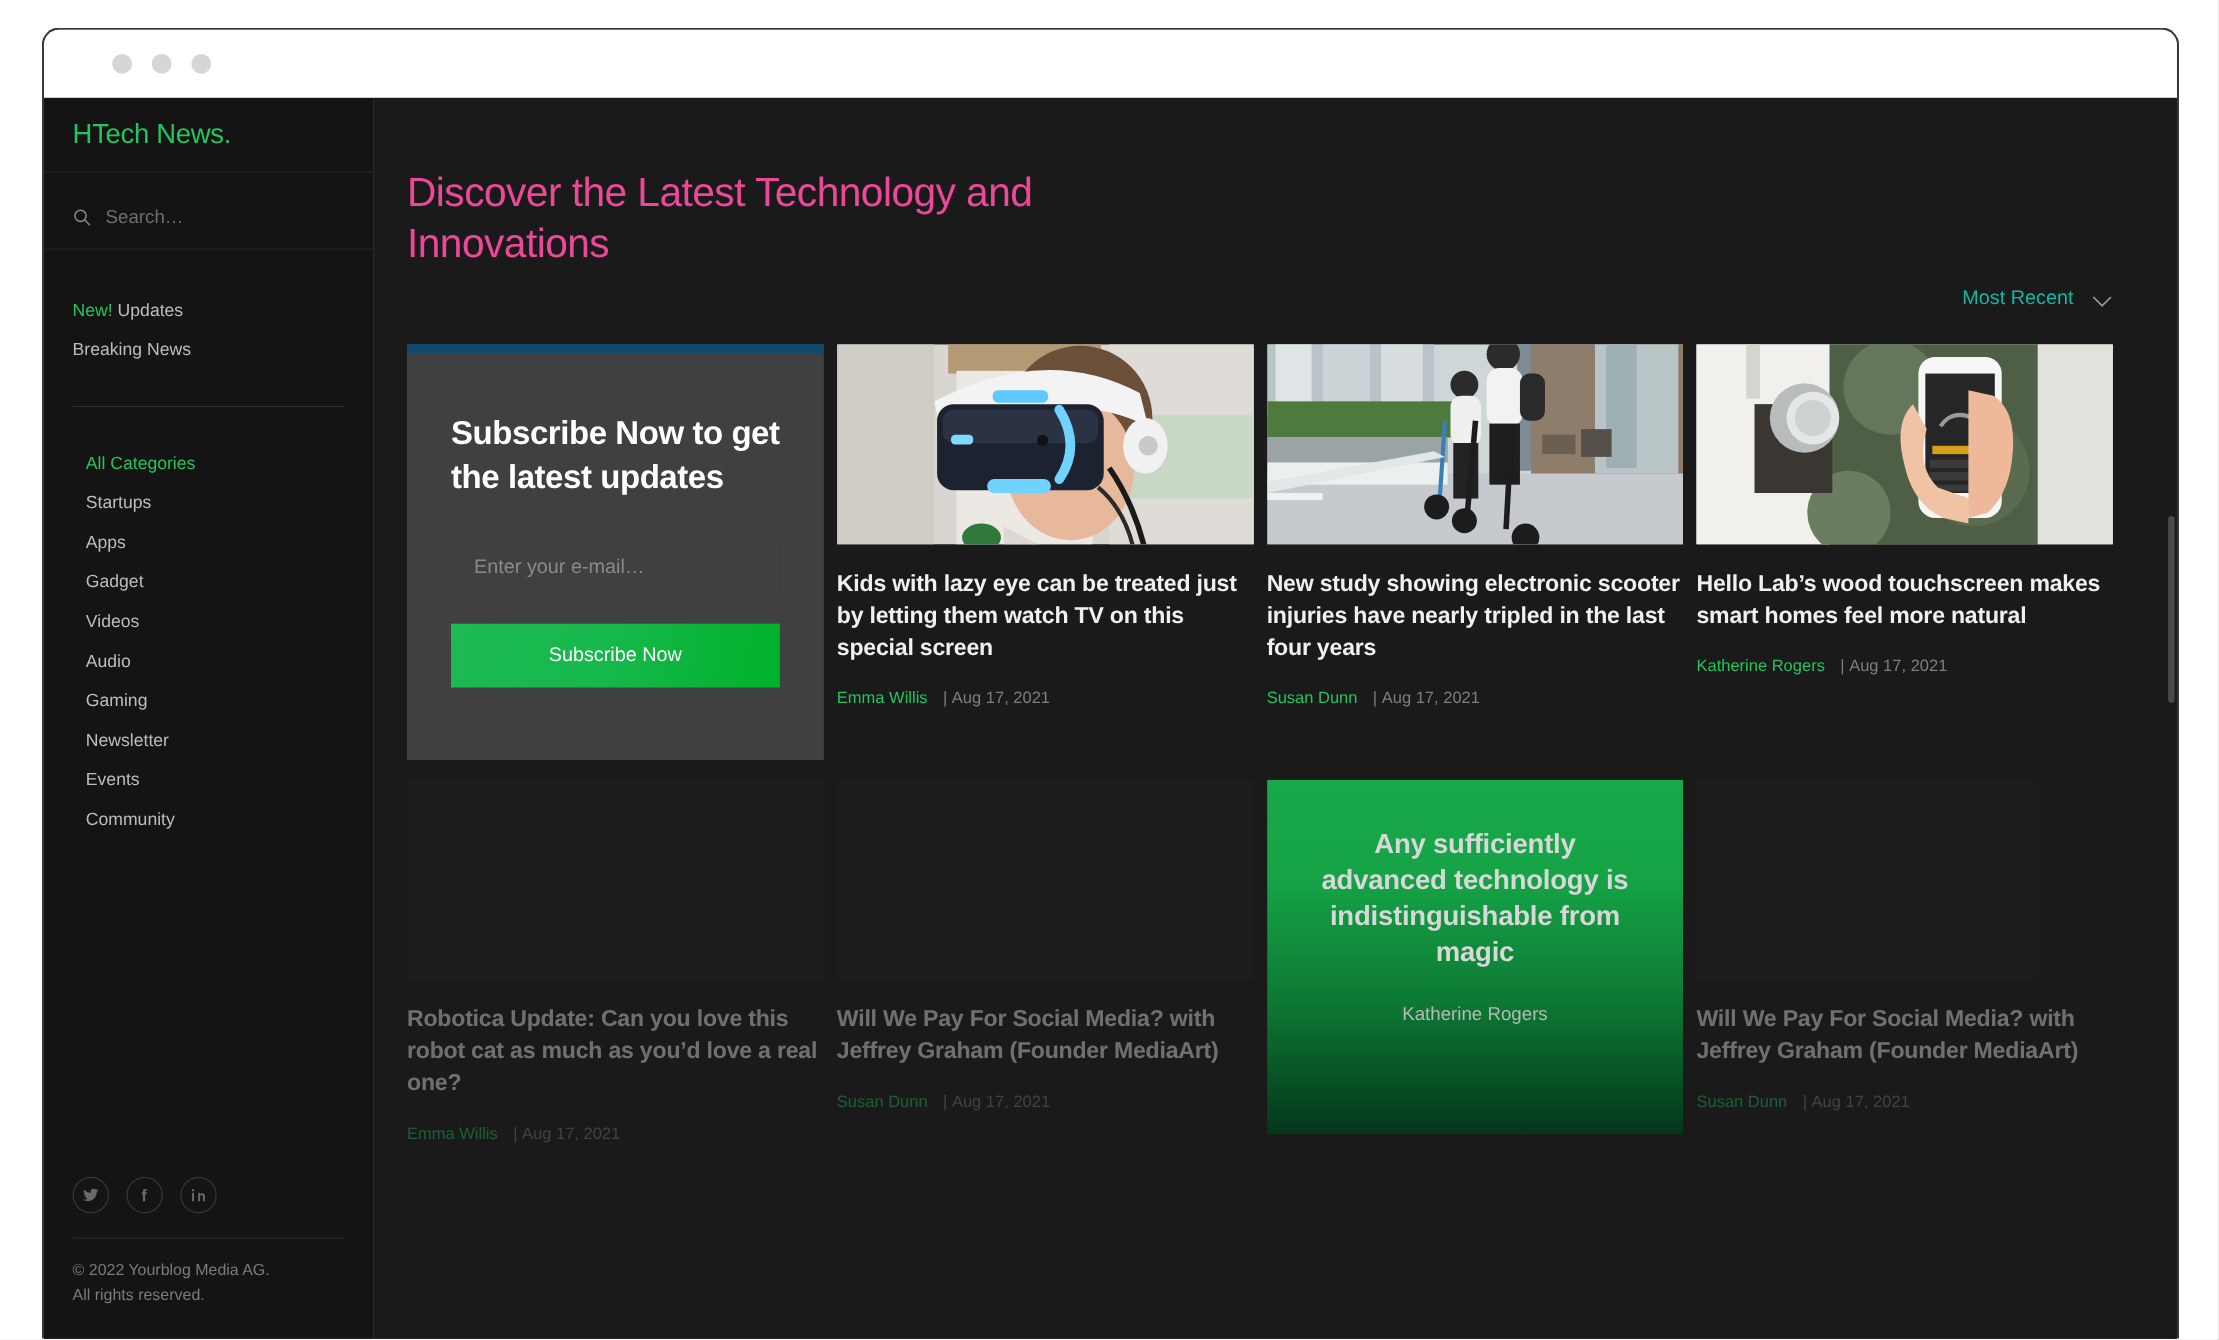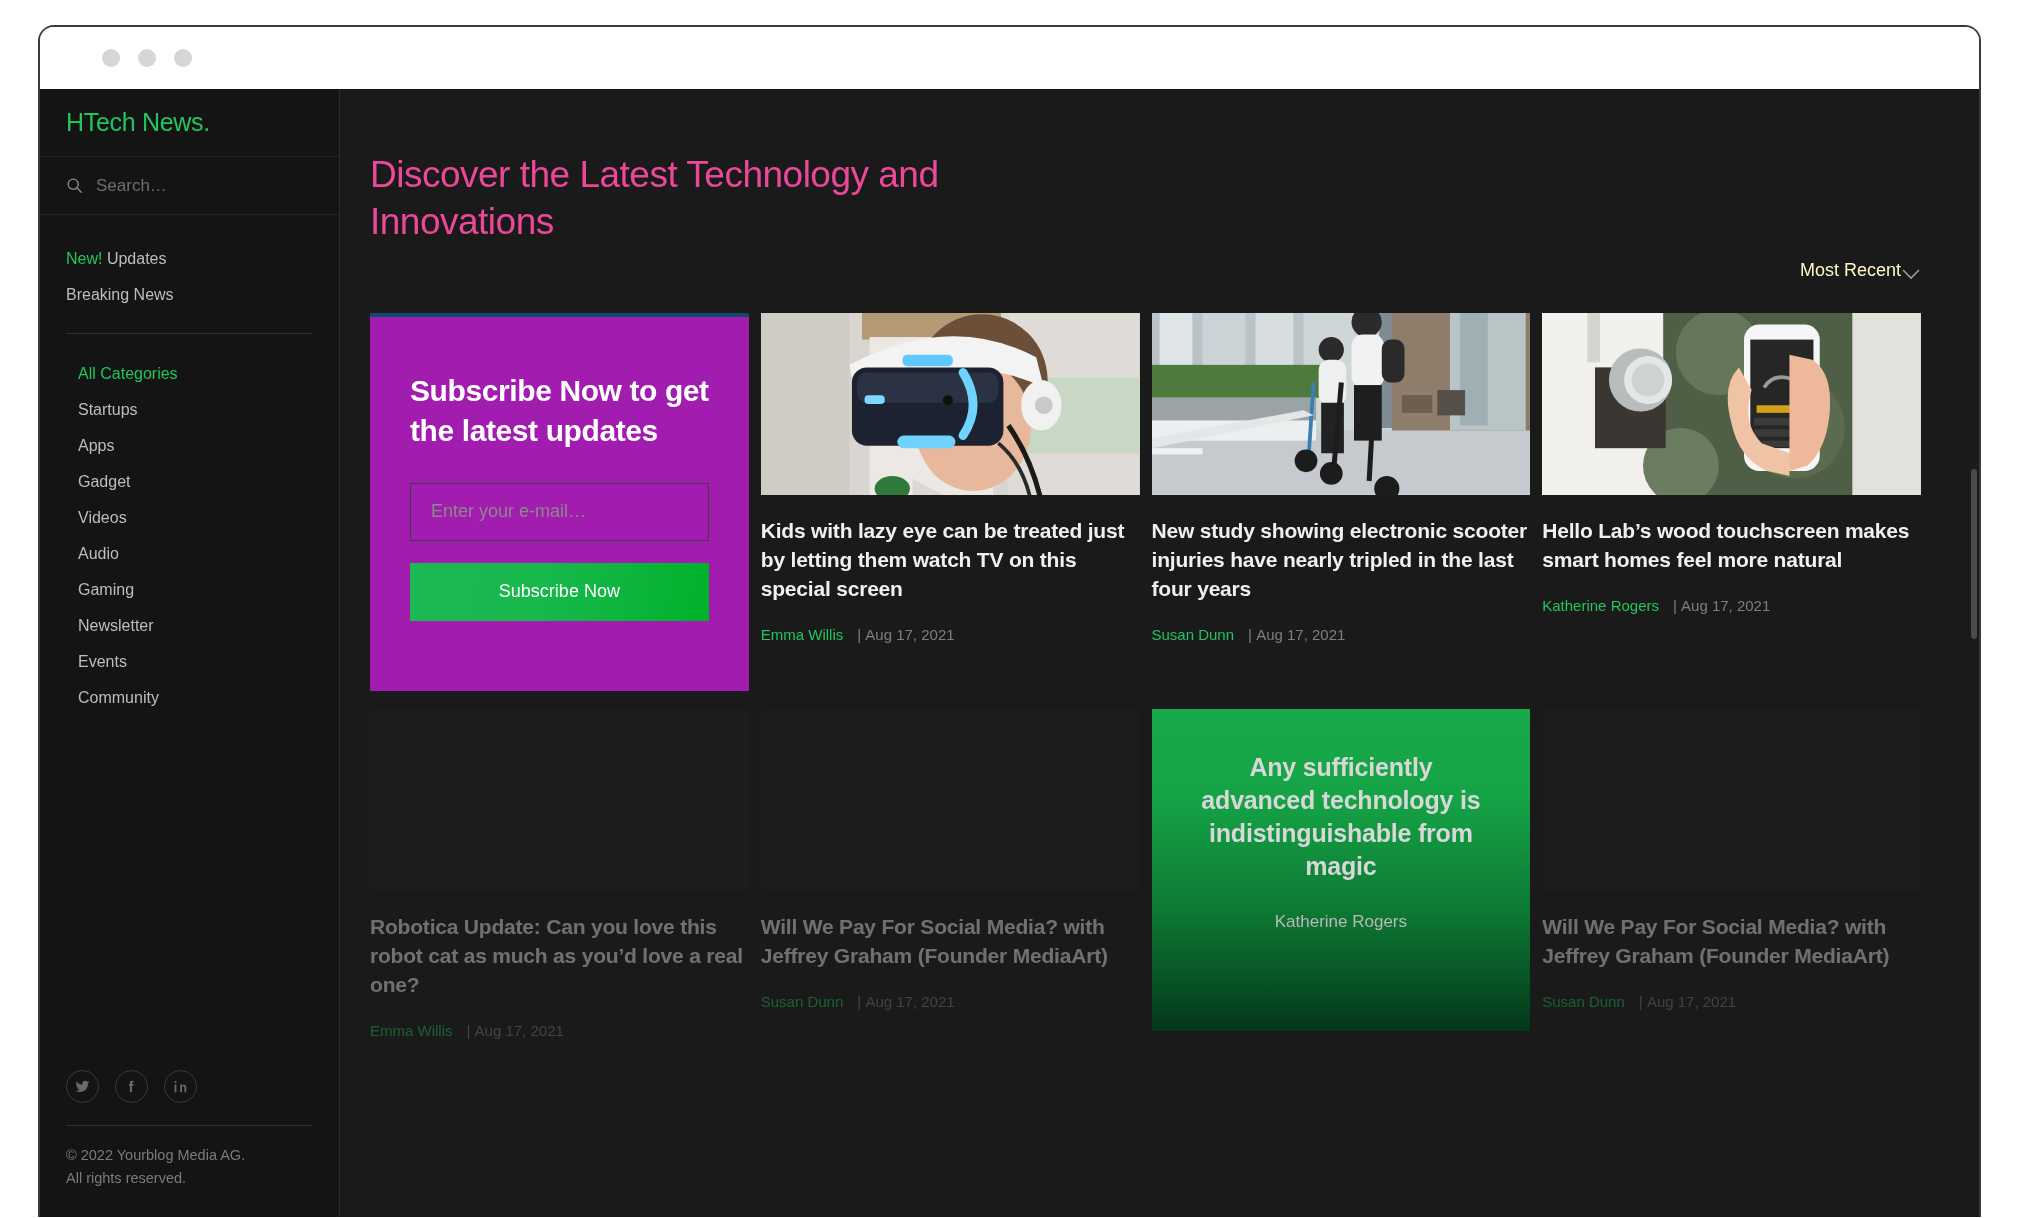--- a/index.html
+++ b/index.html
@@ -41,20 +41,21 @@
 
   
   .sidebar {
     width: 300px;
     flex: 0 0 300px;
     background: #141414;
     border-right: 1px solid #2a2a2a;
     display: flex;
     flex-direction: column;
     position: relative;
+    gap: 12px;
   }
   .brand-row {
     height: 68px;
     display: flex;
     align-items: center;
     padding: 0 26px;
     border-bottom: 1px solid #242424;
   }
   .brand {
     color: #22c55e;
@@ -137,37 +138,37 @@
   }
 
   .sort-row {
     display: flex;
     justify-content: flex-end;
     align-items: center;
     margin-top: 14px;
     padding-right: 22px;
   }
   .sort {
-    display: flex; align-items: center; 
-    color: #fef9c3; font-size: 18px; cursor: pointer;
+    display: flex; align-items: center; gap: 16px;
+    color: #14b8a6; font-size: 18px; cursor: pointer;
   }
   .chev { width: 20px; height: 12px; display: block; }
 
   .grid {
     display: grid;
     grid-template-columns: repeat(4, 1fr);
     gap: 0 12px;
     margin-top: 32px;
     padding-right: 22px;
   }
 
   
   .subscribe {
-    background: #a21caf;
-    border-top: 4px solid #0c4a6e;
+    background: #404040;
+    border-top: 8px solid #0c4a6e;
     padding: 54px 40px 0 40px;
     height: 378px;
   }
   .sub-title {
     color: #ffffff;
     font-size: 30px;
     font-weight: bold;
     line-height: 1.33;
     letter-spacing: -0.4px;
   }

